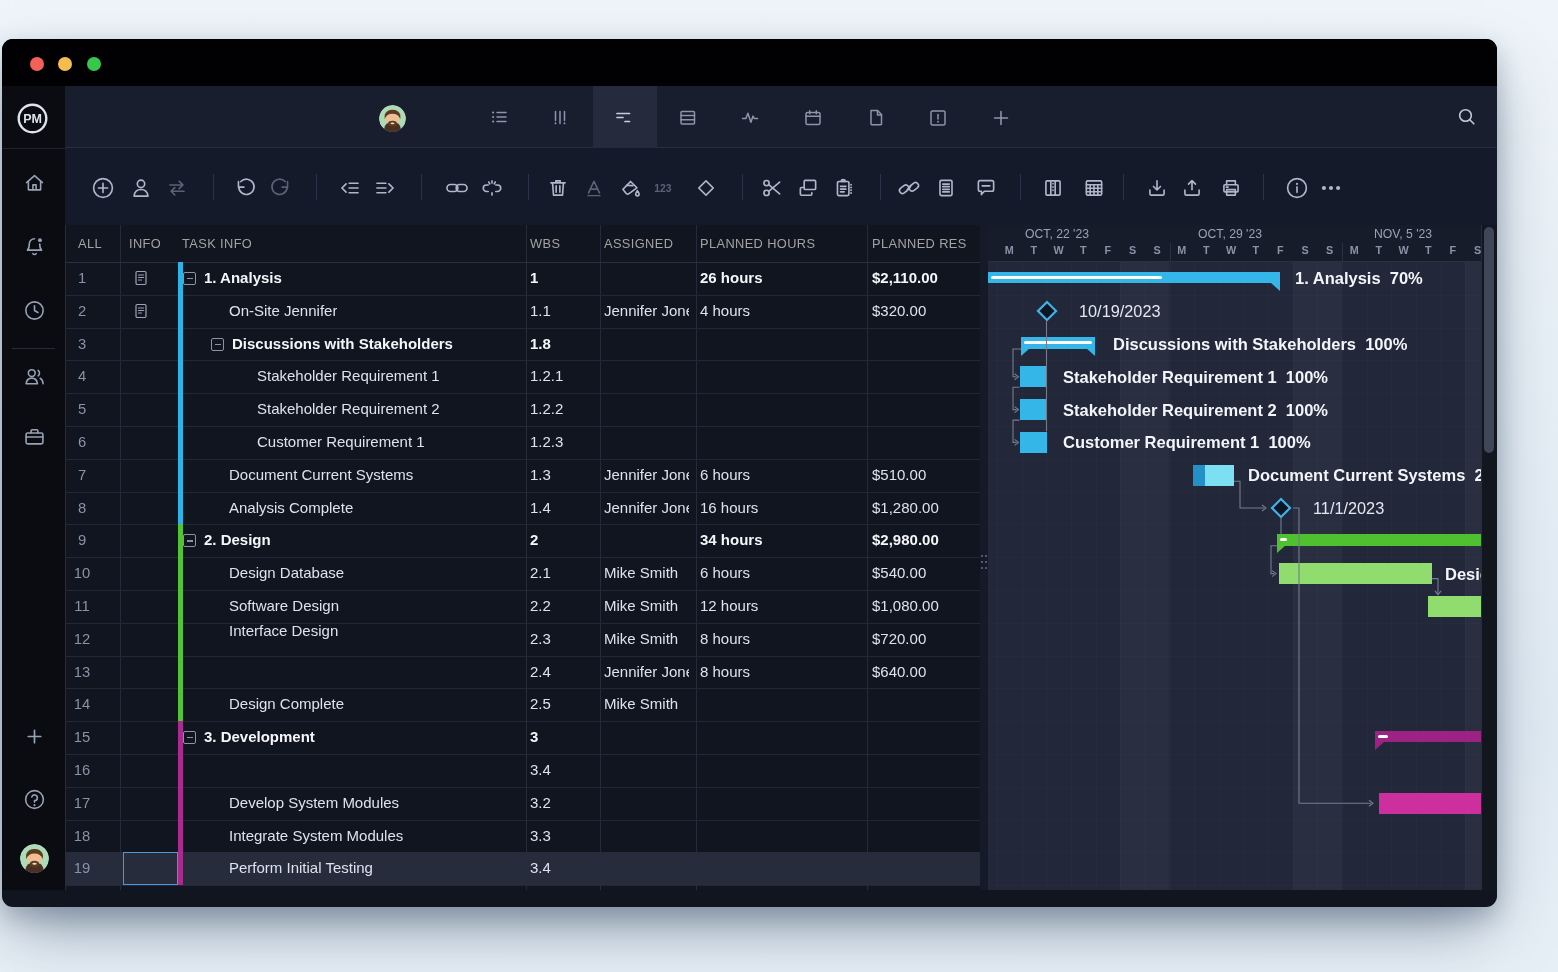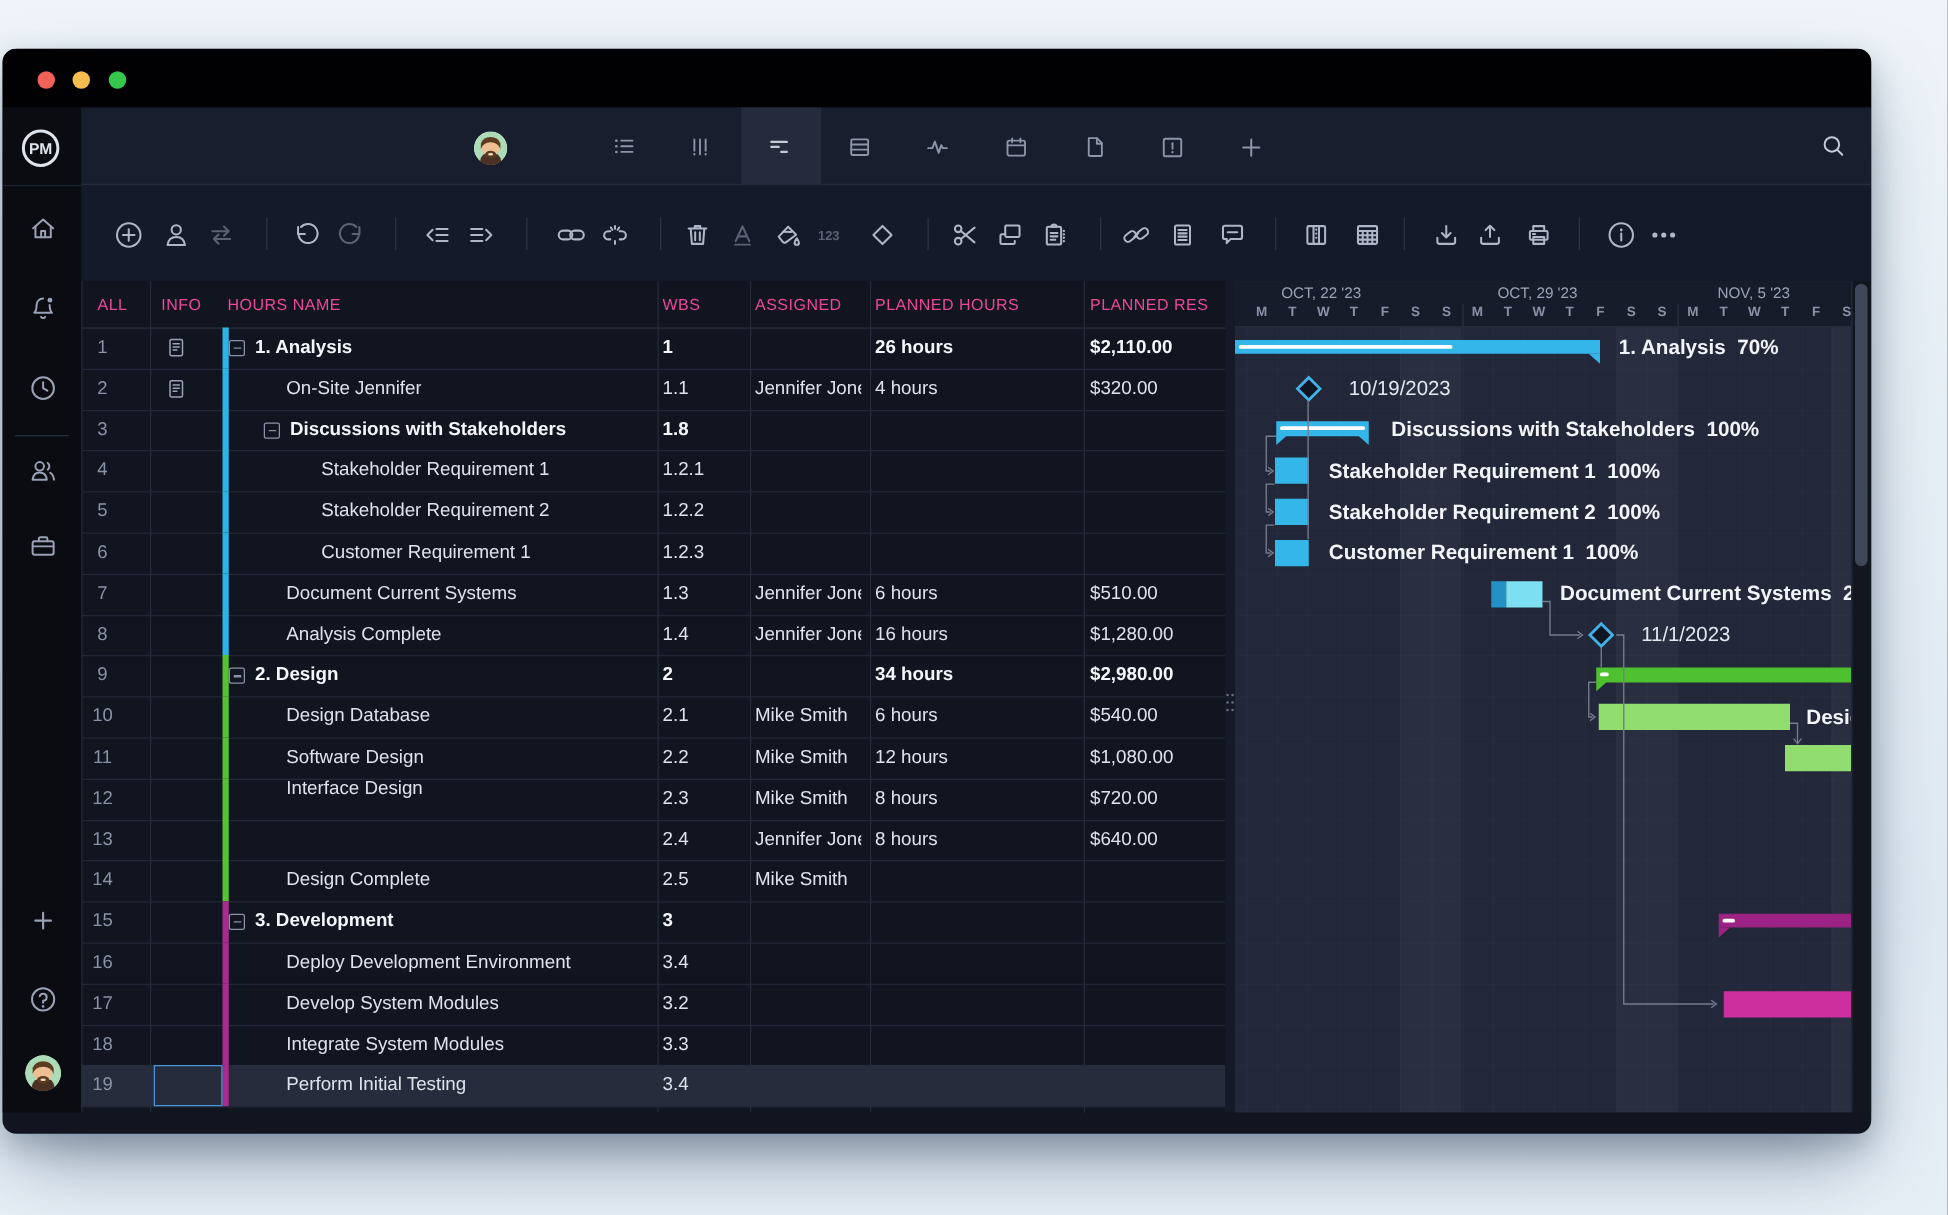--- a/index.html
+++ b/index.html
@@ -1,21 +1,21 @@
 <!DOCTYPE html>
 <html><head><meta charset="utf-8"><style>
 html,body{margin:0;padding:0;}
 body{width:1558px;height:972px;overflow:hidden;font-family:"Liberation Sans",sans-serif;
 background:linear-gradient(180deg,#eef4f9 0%,#e7eff6 35%,#e0eaf3 75%,#e7eff6 100%);}
 .abs{position:absolute;}
 .win{position:absolute;left:2px;top:39px;width:1495px;height:868px;background:#10151f;border-radius:11px;overflow:hidden;box-shadow:0 30px 60px -12px rgba(50,70,95,.5),0 10px 24px rgba(50,70,95,.28);}
 .tl{position:absolute;width:14px;height:14px;border-radius:50%;top:18px;}
 .sep{position:absolute;width:1px;height:26px;top:134.5px;background:#2c3245;}
 .colsep{position:absolute;width:1px;background:#252b3b;}
-.hdrtxt{position:absolute;top:186px;height:37px;line-height:37px;font-size:12.8px;color:#ec4899;letter-spacing:.4px;}
+.hdrtxt{position:absolute;top:186px;height:37px;line-height:37px;font-size:12.8px;color:#a3a3a3;letter-spacing:.4px;}
 .cell{position:absolute;height:32.8px;line-height:32.8px;font-size:15px;color:#dde2ec;white-space:nowrap;}
 .num{position:absolute;height:32.8px;line-height:32.8px;font-size:14.8px;color:#8a92a6;width:44px;text-align:center;left:58px;}
 .bold{font-weight:700;color:#f4f6fa;}
 .rowline{position:absolute;left:63px;width:915px;height:1px;background:#222838;}
 .glabel{position:absolute;font-size:16.5px;font-weight:700;color:#f2f5fa;white-space:nowrap;line-height:20px;}
 .gdate{position:absolute;font-size:16.3px;font-weight:500;color:#e2e7f0;white-space:nowrap;line-height:20px;}
 .day{position:absolute;top:19px;width:24.64px;text-align:center;font-size:10.8px;font-weight:700;color:#8992a6;}
 .wk{position:absolute;top:2px;font-size:12.2px;color:#9aa3b6;white-space:nowrap;transform:translateX(-50%);}
 </style></head><body>
 <div class="win">
@@ -334,21 +334,21 @@
       </svg></div>
     <div style="position:absolute;left:1317.0px;top:136.5px;width:24px;height:24px"><svg width="24" height="24" viewBox="0 0 22 22">
         <g fill="none" stroke="#aeb6c8" stroke-width="1.5" stroke-linecap="round" stroke-linejoin="round">
           <circle cx="4.5" cy="11" r="1.9" fill="#aeb6c8" stroke="none"></circle>
           <circle cx="11" cy="11" r="1.9" fill="#aeb6c8" stroke="none"></circle>
           <circle cx="17.5" cy="11" r="1.9" fill="#aeb6c8" stroke="none"></circle>
         </g>
       </svg></div>
     <div class="hdrtxt" style="left:76px">ALL</div>
     <div class="hdrtxt" style="left:127px">INFO</div>
-    <div class="hdrtxt" style="left:180px">HOURS NAME</div>
+    <div class="hdrtxt" style="left:180px">TASK INFO</div>
     <div class="hdrtxt" style="left:528px">WBS</div>
     <div class="hdrtxt" style="left:602px">ASSIGNED</div>
     <div class="hdrtxt" style="left:698px">PLANNED HOURS</div>
     <div class="hdrtxt" style="left:870px">PLANNED RES</div>
     <div class="colsep" style="left:63px;top:186px;height:665px"></div>
     <div class="colsep" style="left:118px;top:186px;height:665px"></div>
     <div class="colsep" style="left:524px;top:186px;height:665px"></div>
     <div class="colsep" style="left:598px;top:186px;height:665px"></div>
     <div class="colsep" style="left:694px;top:186px;height:665px"></div>
     <div class="colsep" style="left:865px;top:186px;height:665px"></div>
@@ -473,21 +473,20 @@
     <div class="abs" style="left:176px;top:682.2px;width:5px;height:32.8px;background:#a82b8f"></div>
     <div class="num" style="top:682.2px">15</div>
     <div class="abs" style="left:181px;top:692.1px;width:13px;height:13px;border:1px solid #8a93a8;border-radius:2px;box-sizing:border-box">
       <div style="position:absolute;left:2.5px;top:5px;width:6px;height:1.4px;background:#8a93a8"></div>
     </div>
     <div class="cell bold" style="left:202px;top:682.2px;max-width:318px;overflow:hidden">3. Development</div>
     <div class="cell bold" style="left:528px;top:682.2px">3</div>
     <div class="rowline" style="top:747.8px"></div>
     <div class="abs" style="left:176px;top:715.0px;width:5px;height:32.8px;background:#a82b8f"></div>
     <div class="num" style="top:715.0px">16</div>
-    <div class="cell" style="left:227px;top:715.0px;max-width:293px;overflow:hidden">Deploy Development Environment</div>
     <div class="cell" style="left:528px;top:715.0px">3.4</div>
     <div class="rowline" style="top:780.6px"></div>
     <div class="abs" style="left:176px;top:747.8px;width:5px;height:32.8px;background:#a82b8f"></div>
     <div class="num" style="top:747.8px">17</div>
     <div class="cell" style="left:227px;top:747.8px;max-width:293px;overflow:hidden">Develop System Modules</div>
     <div class="cell" style="left:528px;top:747.8px">3.2</div>
     <div class="rowline" style="top:813.4px"></div>
     <div class="abs" style="left:176px;top:780.6px;width:5px;height:32.8px;background:#a82b8f"></div>
     <div class="num" style="top:780.6px">18</div>
     <div class="cell" style="left:227px;top:780.6px;max-width:293px;overflow:hidden">Integrate System Modules</div>

